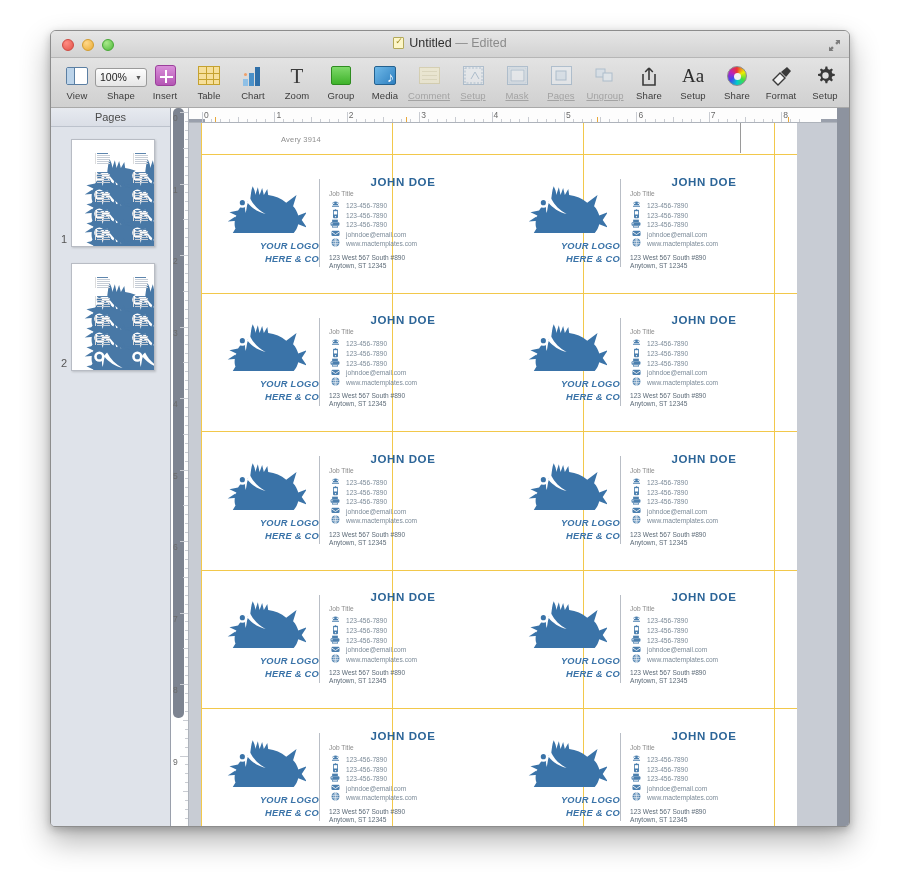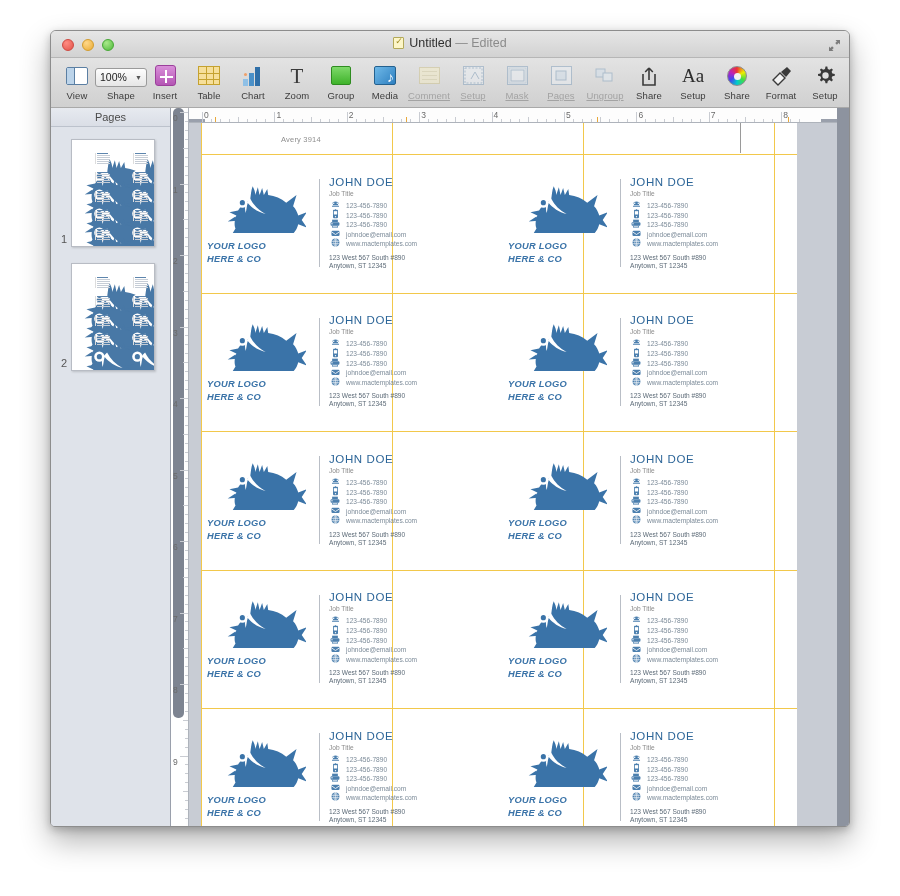--- a/index.html
+++ b/index.html
@@ -169,26 +169,26 @@
   
   .guide-h { position:absolute; left:0; width:596px; height:1px; background:#f2c84b; }
   .guide-v { position:absolute; top:0; height:100%; width:1px; background:#f2c84b; }
 
   
   #cards { position:absolute; left:0; top:0; width:596px; }
   .card {
     position:absolute; width:282px; height:138px;
     display:flex; align-items:center;
   }
-  .card-logo { width:118px; text-align:left; flex:0 0 auto; padding-left:6px; }
+  .card-logo { width:118px; text-align:right; flex:0 0 auto; padding-left:6px; }
   .fish { width:86px; height:52px; display:block; margin:0 auto 7px auto; }
   .logo-line { font-size:9.3px; font-weight:bold; font-style:italic; color:#3a73a8; letter-spacing:.25px; line-height:13px; }
   .card-divider { width:1px; background:#b9bec6; height:88px; margin:0 9px 0 0; flex:0 0 auto; }
   .card-info { flex:1; padding-right:6px; }
-  .info-name { font-size:11.5px; font-weight:normal; color:#2c6598; letter-spacing:.6px; line-height:13px; }
+  .info-name { font-size:11.5px; font-weight:bold; color:#2c6598; letter-spacing:.6px; line-height:13px;text-align:center; }
   .info-job { font-size:6.6px; color:#8b8b8b; margin:1px 0 4px 0; }
   .contact-row { display:flex; align-items:center; height:9.6px; }
   .contact-ico { width:12px; text-align:center; font-size:7.5px; color:#4b7fae; flex:0 0 auto; }
   .contact-val { font-size:6.6px; color:#7c8b99; padding-left:5px; }
   .info-addr { margin-top:5px; font-size:6.6px; color:#5d6b78; line-height:8.4px; }
 
   
   #vscroll-right { width:12px; background:#8d939f; }
 
   

